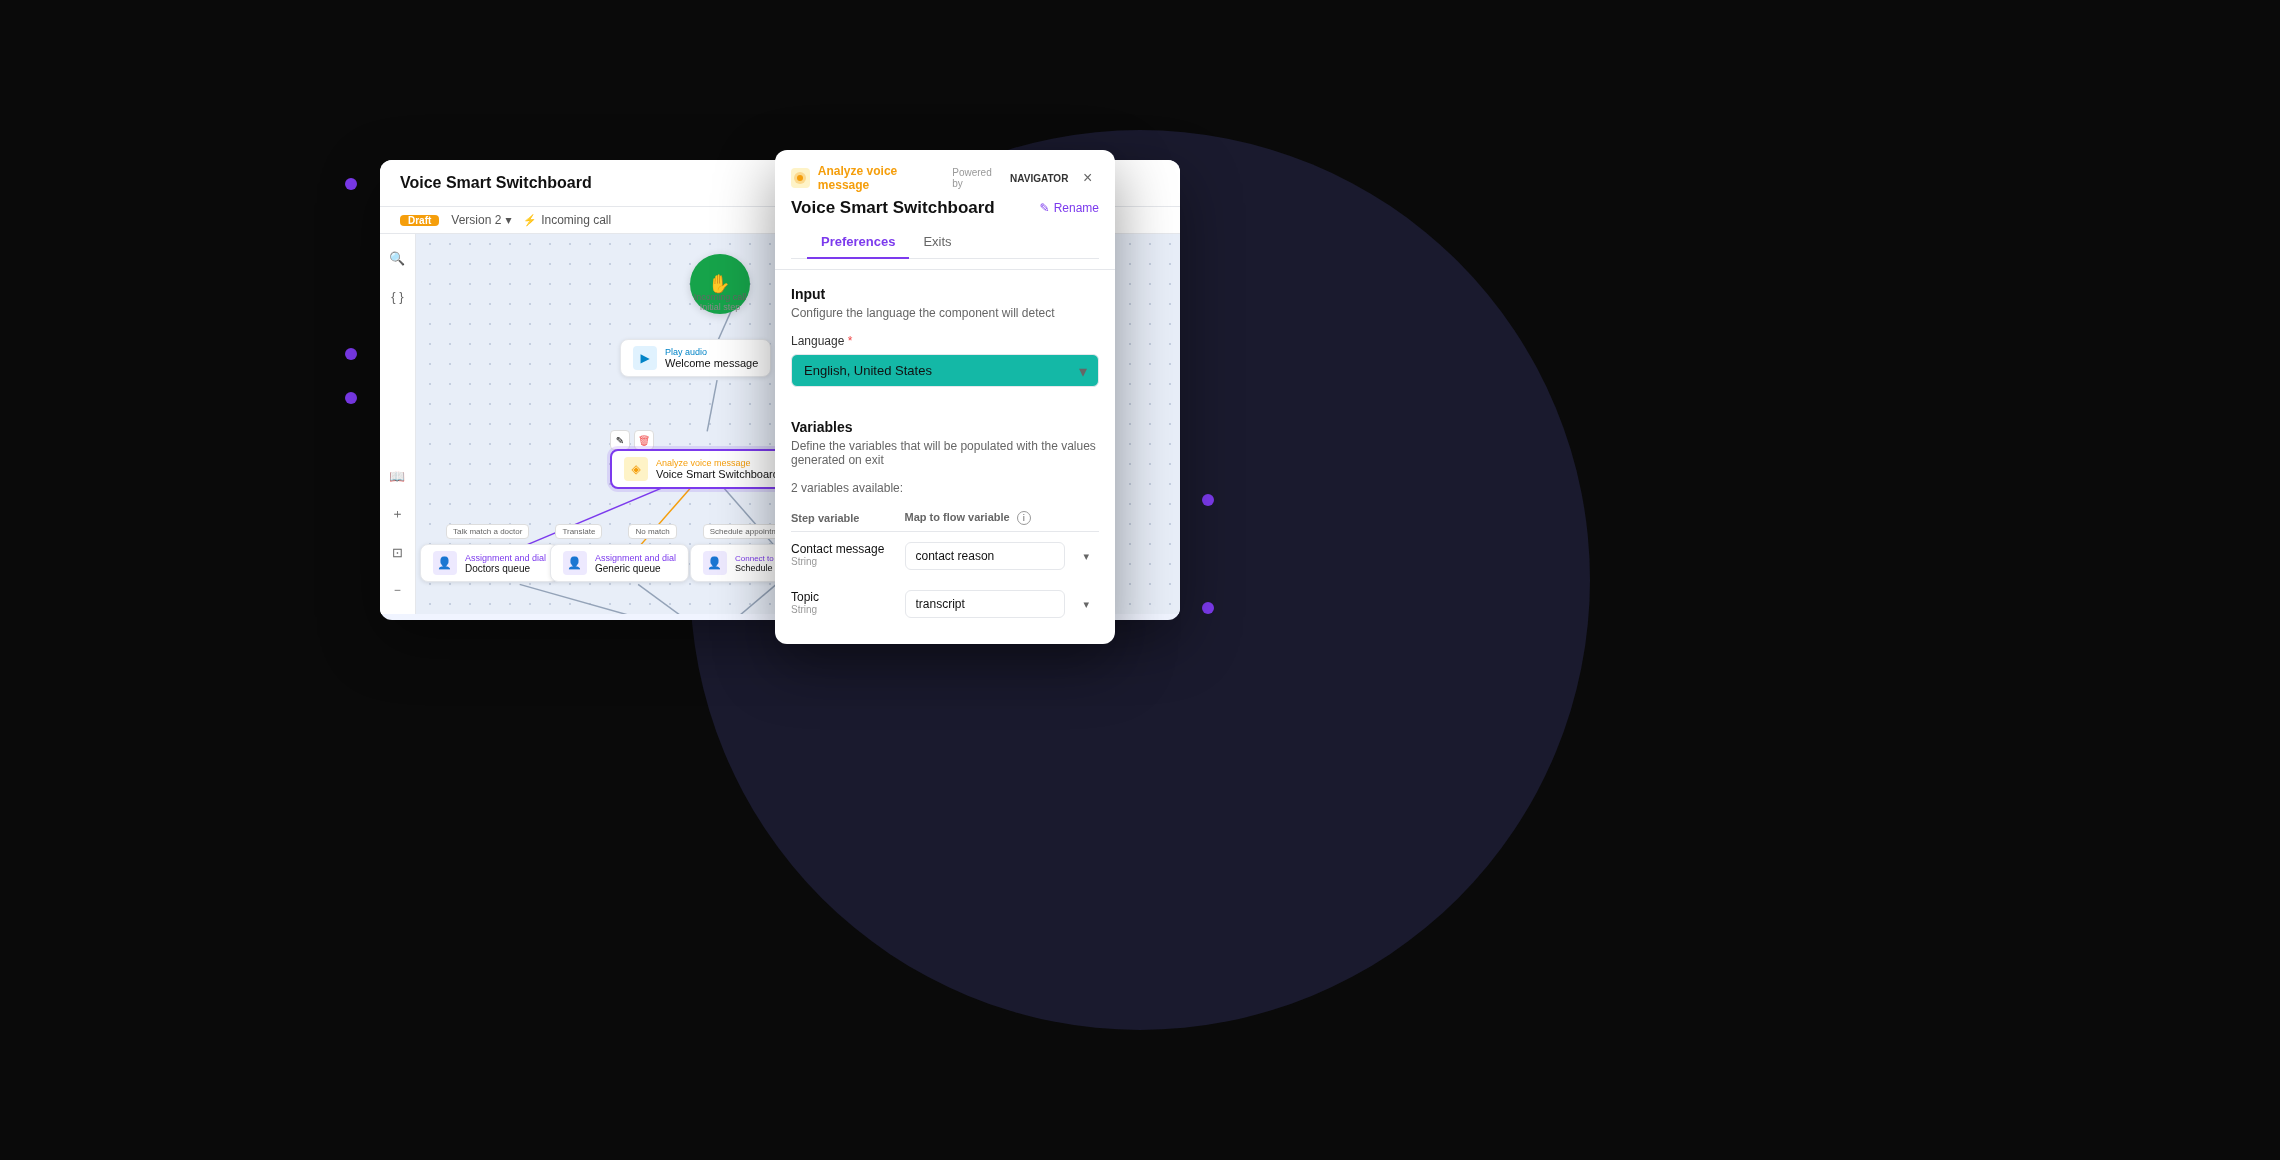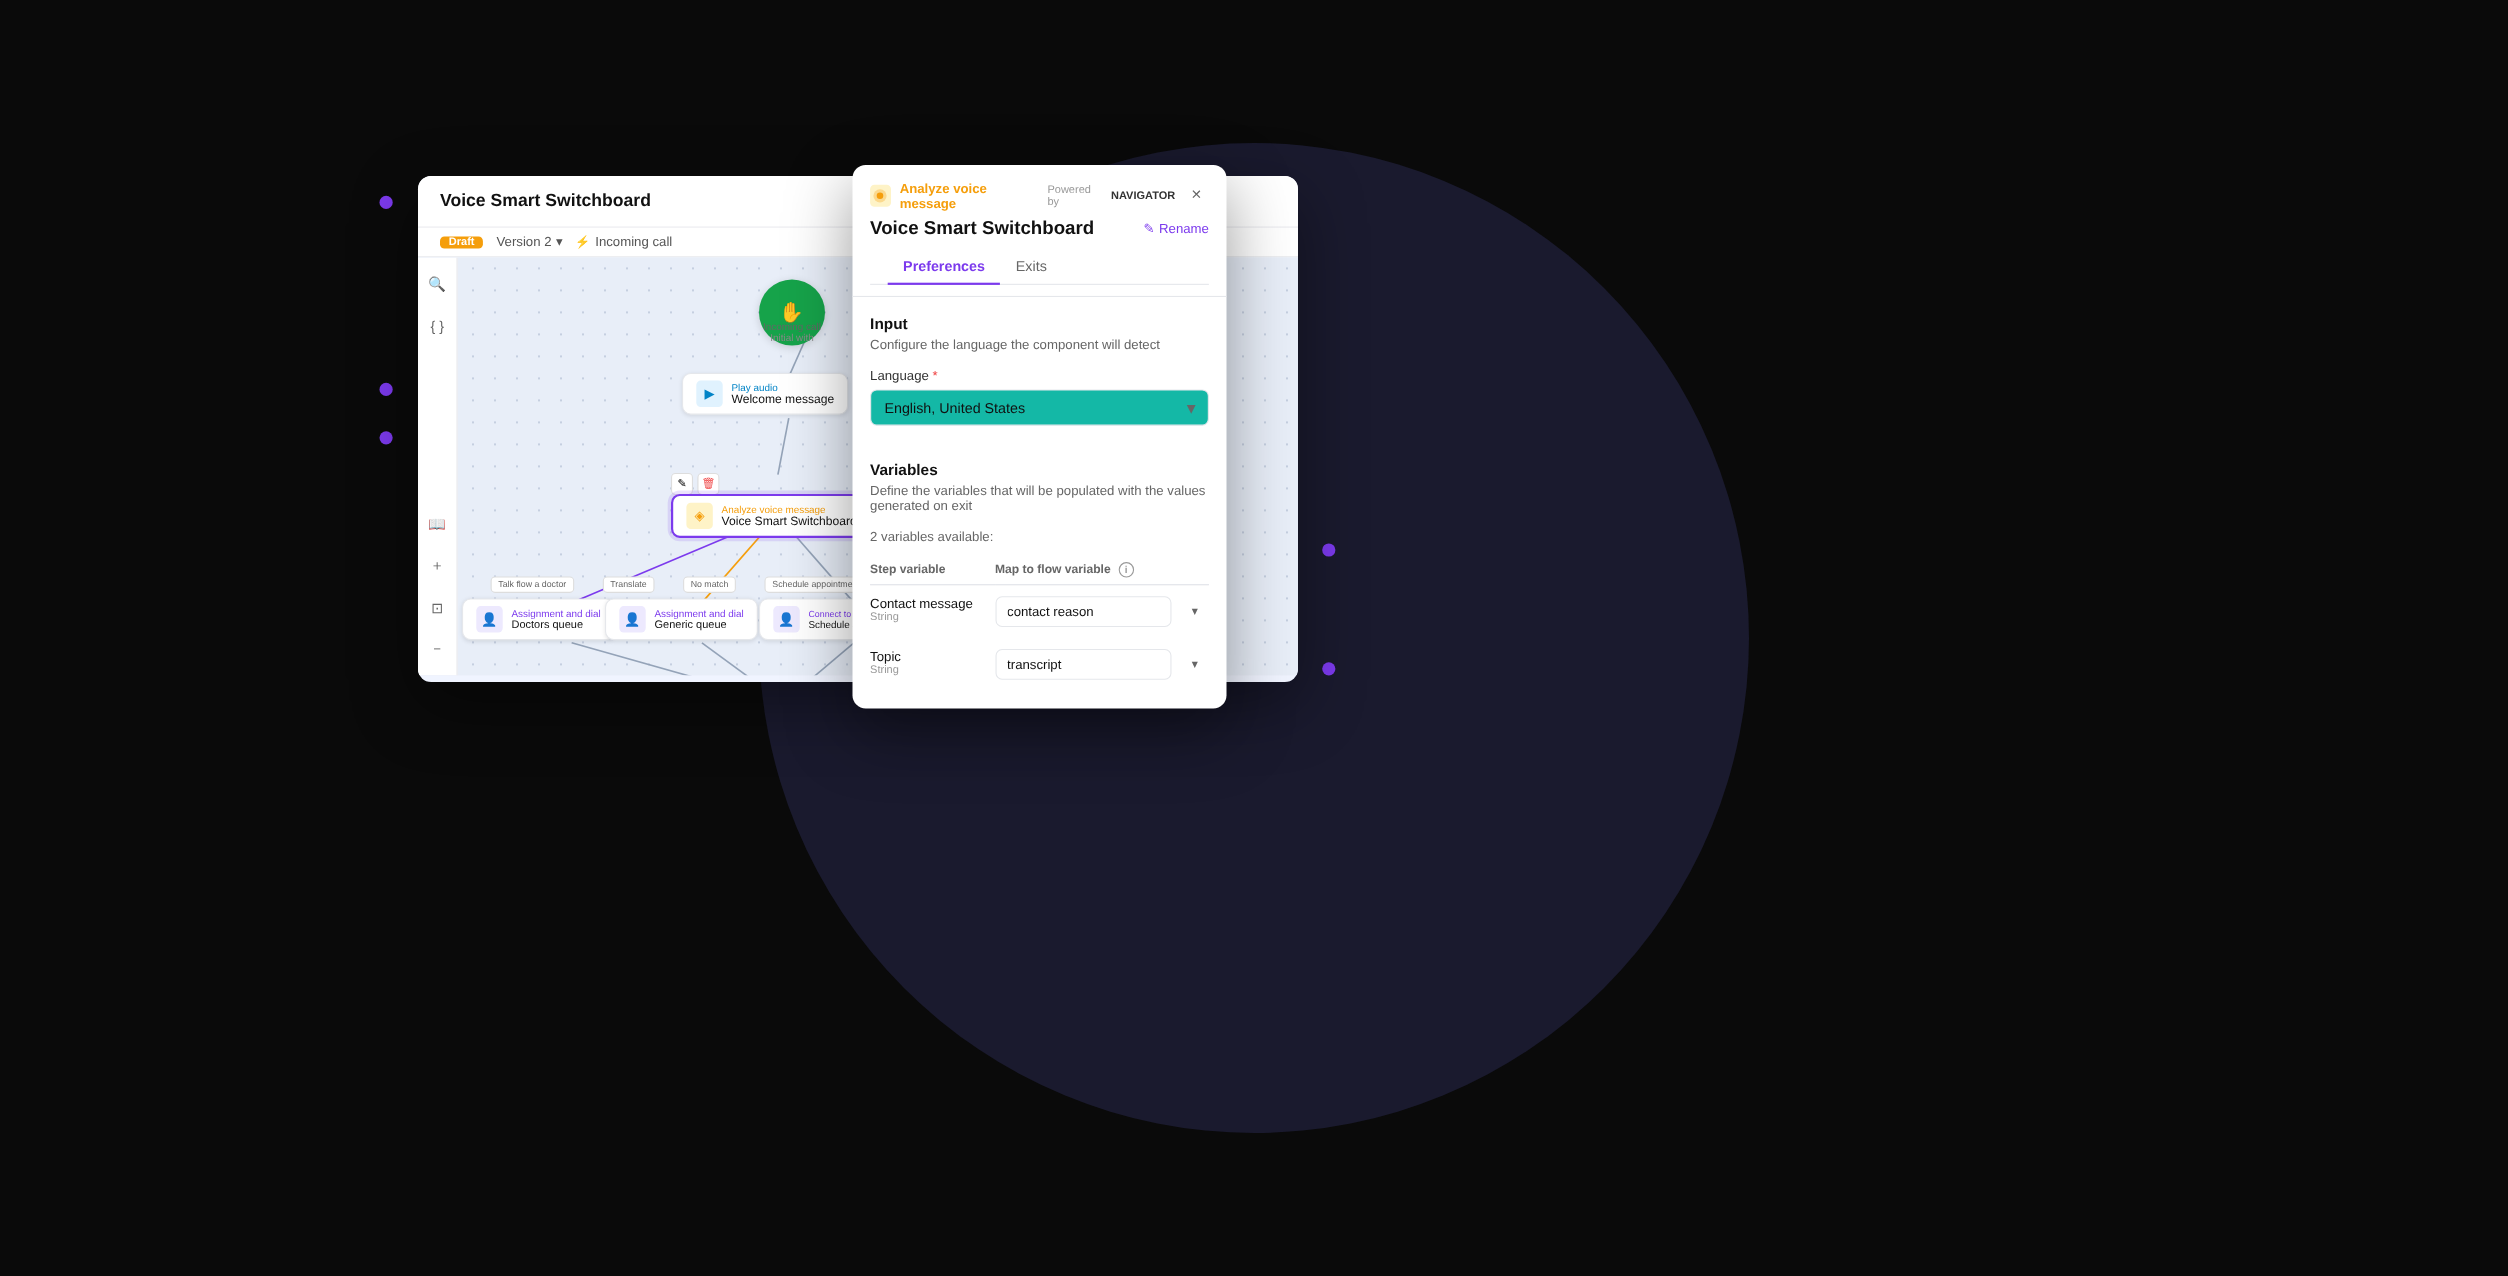--- a/index.html
+++ b/index.html
@@ -491,21 +491,21 @@
             <path d="M 0 0 L 10 5 L 0 10 z" fill="#94a3b8"></path>
           </marker>
         </defs>
       </svg>
 
       <div style="position:absolute;left:310px;top:20px;width:60px;height:60px;background:#16a34a;border-radius:50%;display:flex;flex-direction:column;align-items:center;justify-content:center;box-shadow:0 2px 8px rgba(0,0,0,0.15);">
         <span style="font-size:18px;">✋</span>
       </div>
       <div style="position:absolute;left:270px;top:58px;text-align:center;width:140px;">
         <div style="font-size:9px;color:#666;">Incoming call</div>
-        <div style="font-size:9px;color:#888;">Initial with</div>
+        <div style="font-size:9px;color:#888;">Initial step</div>
       </div>
 
       <div style="position:absolute;left:240px;top:105px;" class="flow-node">
         <div class="node-icon" style="background:#e0f2fe;color:#0284c7;">▶</div>
         <div>
           <div style="font-size:9px;color:#0284c7;">Play audio</div>
           <div style="font-size:11px;font-weight:500;color:#111;">Welcome message</div>
         </div>
       </div>
 
@@ -516,21 +516,21 @@
 
       <div style="position:absolute;left:230px;top:215px;" class="flow-node active-node">
         <div class="node-icon" style="background:#fef3c7;color:#f59e0b;">◈</div>
         <div>
           <div style="font-size:9px;color:#f59e0b;">Analyze voice message</div>
           <div style="font-size:11px;font-weight:500;color:#111;">Voice Smart Switchboard</div>
         </div>
       </div>
 
       <div style="position:absolute;left:66px;top:290px;display:flex;gap:26px;">
-        <div class="exit-label">Talk flow a doctor</div>
+        <div class="exit-label">Talk match a doctor</div>
         <div class="exit-label">Translate</div>
         <div class="exit-label">No match</div>
         <div class="exit-label">Schedule appointment</div>
       </div>
 
       <div style="position:absolute;left:40px;top:310px;" class="flow-node">
         <div class="node-icon" style="background:#ede9fe;color:#7c3aed;">👤</div>
         <div>
           <div style="font-size:9px;color:#7c3aed;">Assignment and dial</div>
           <div style="font-size:10px;font-weight:500;color:#111;">Doctors queue</div>

